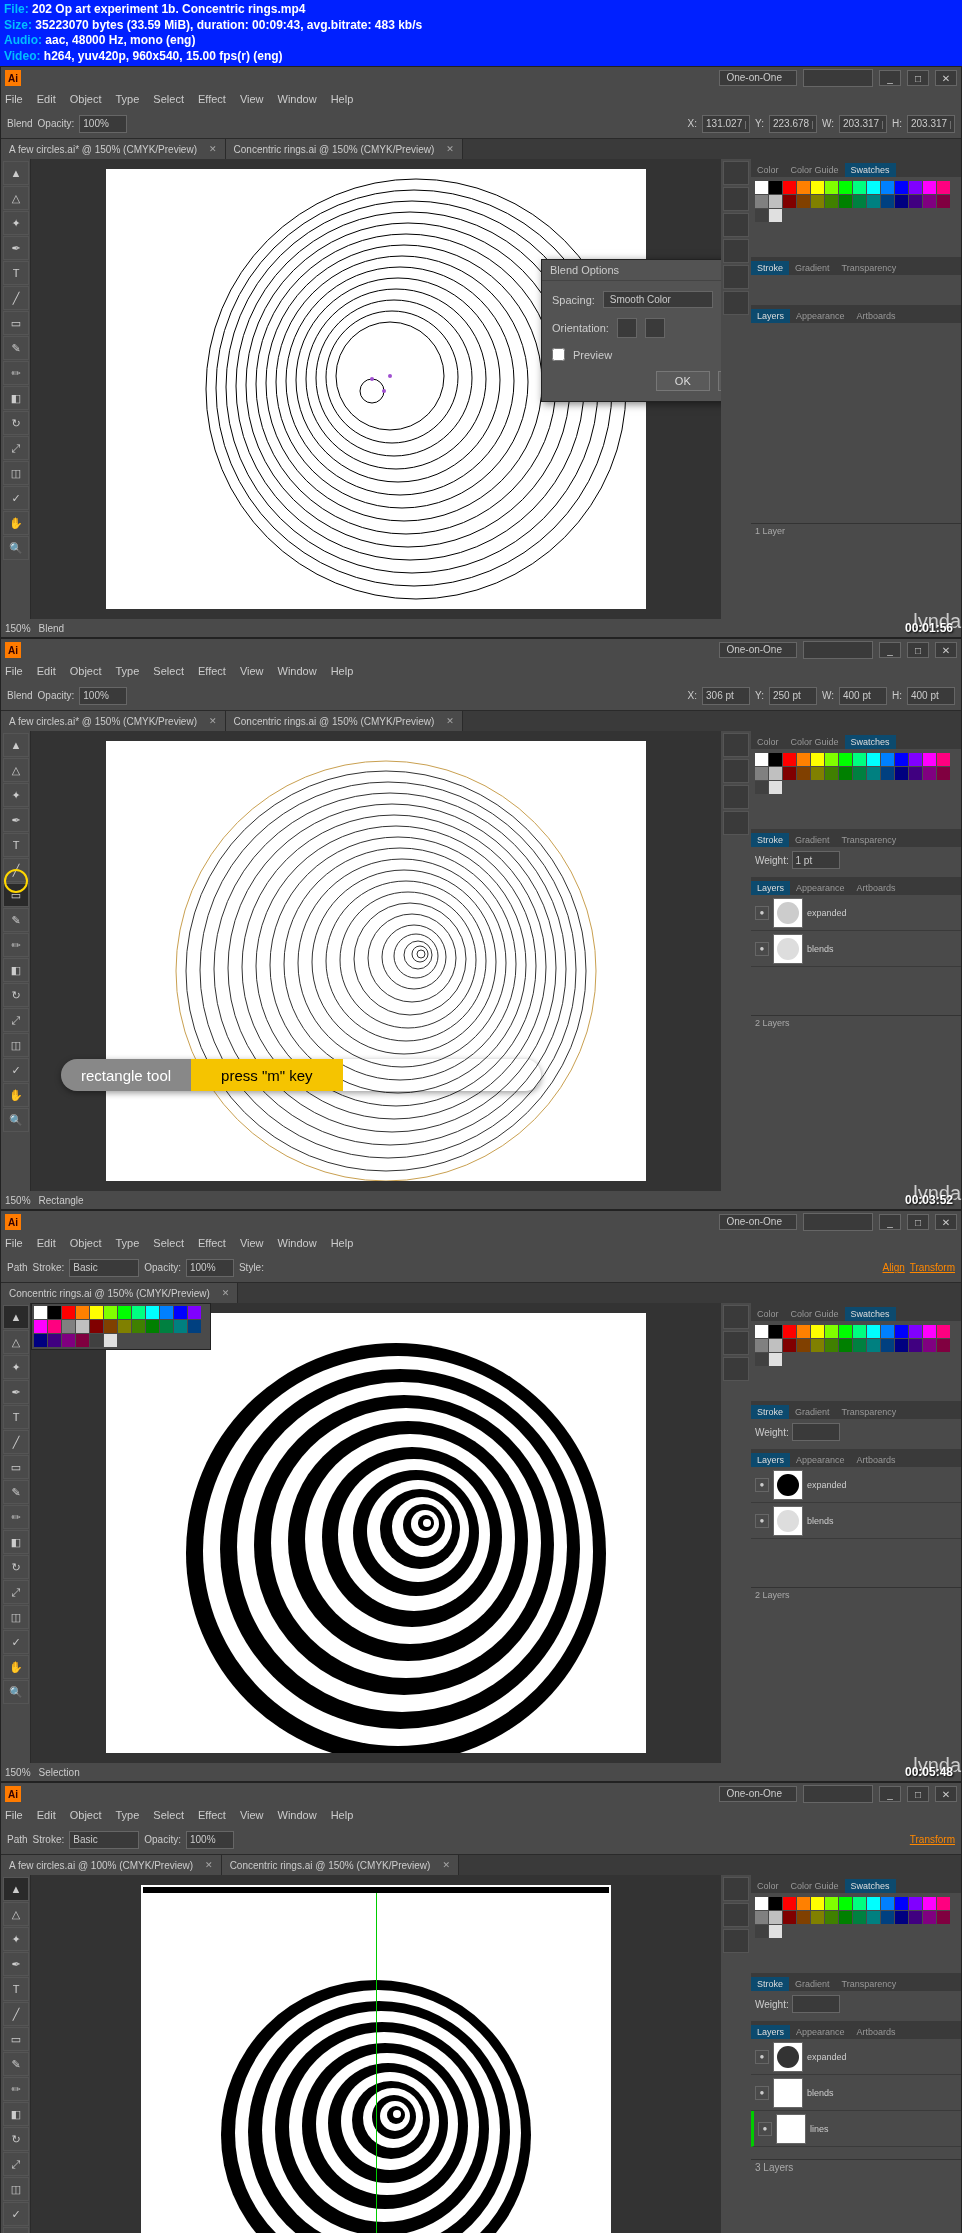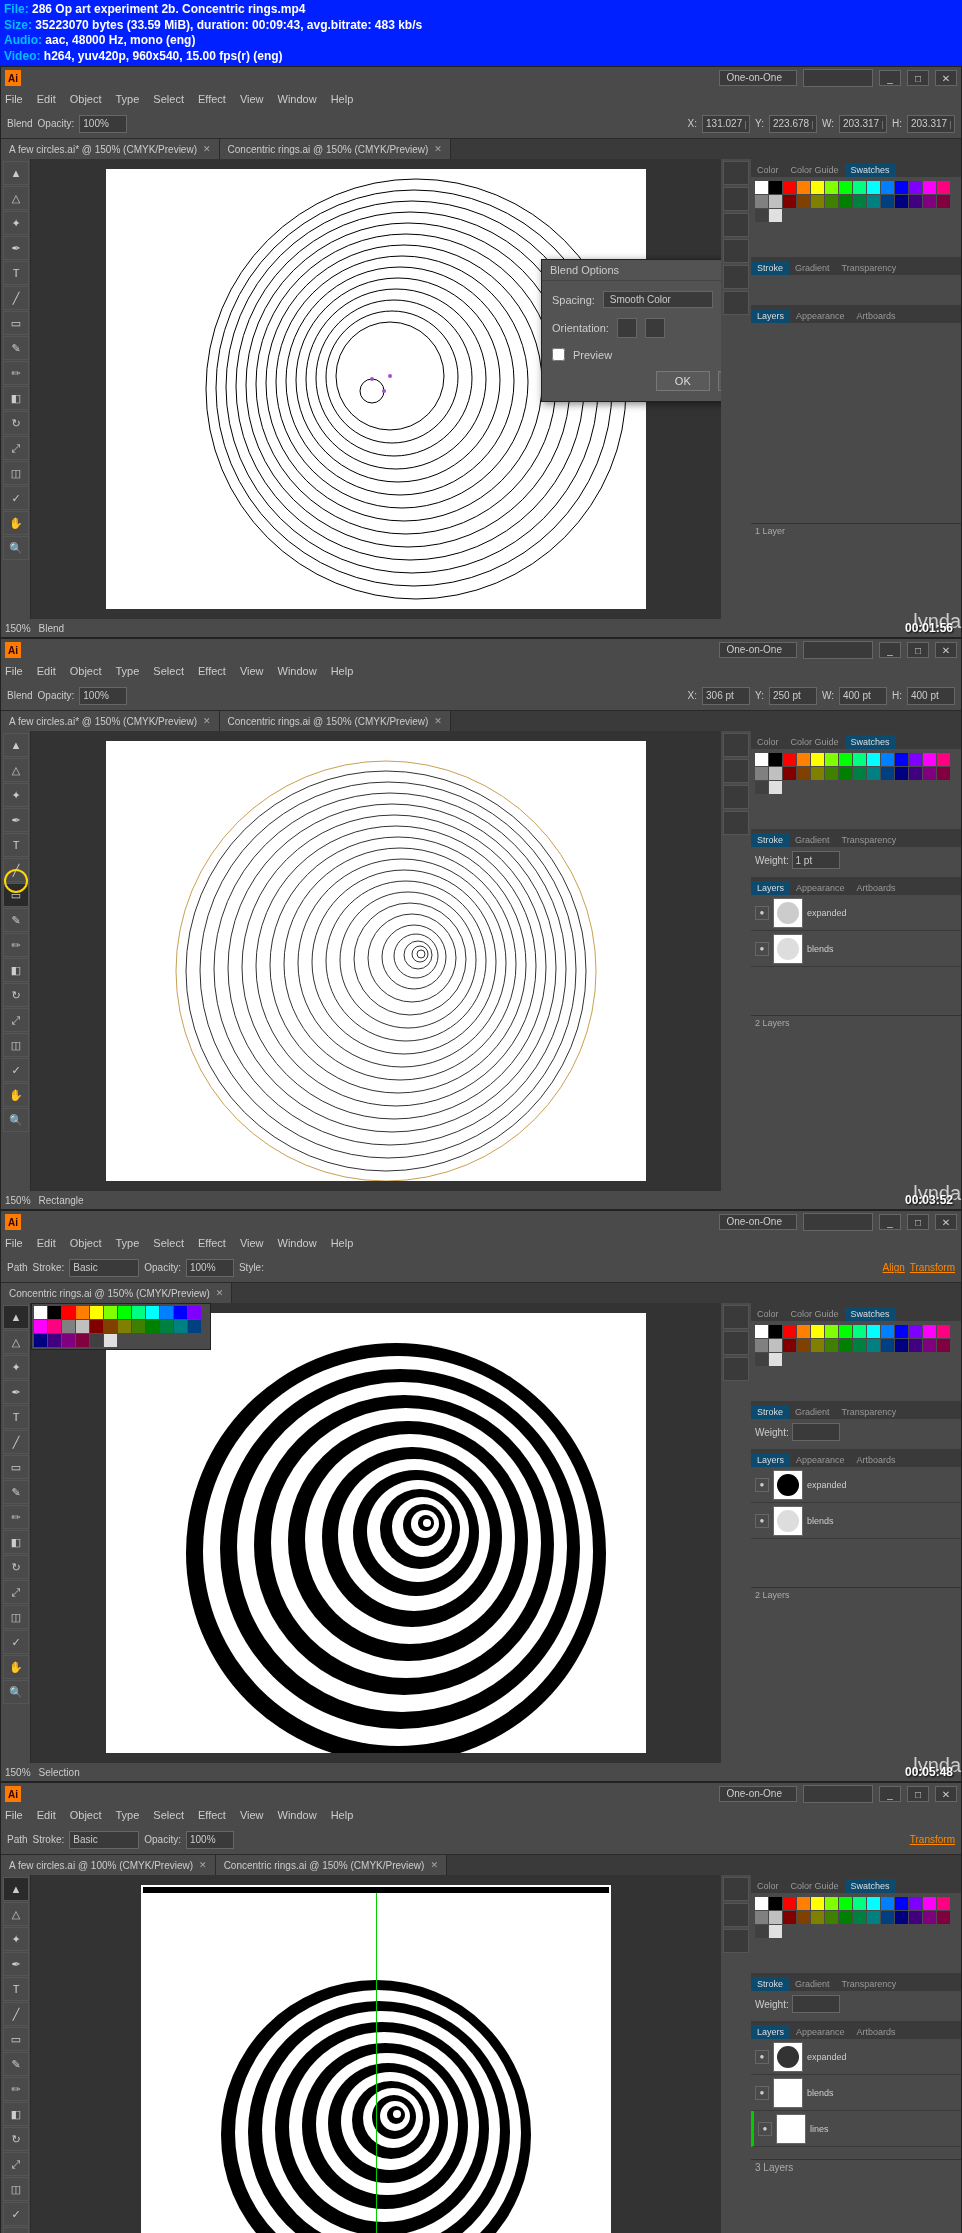--- a/index.html
+++ b/index.html
@@ -11,21 +11,21 @@
 .ai-logo{width:16px;height:16px;background:#ff7b00;color:#330000;font-weight:bold;font-size:10px;display:flex;align-items:center;justify-content:center;margin-right:6px}
 .title-bar-right{margin-left:auto;display:flex;gap:6px;align-items:center}
 .workspace-select{background:#3a3a3a;border:1px solid #666;color:#ccc;font-size:10px;padding:1px 14px 1px 6px;height:16px}
 .win-btn{width:22px;height:16px;background:#3a3a3a;border:1px solid #666;color:#ccc;font-size:10px;display:flex;align-items:center;justify-content:center}
 .menu-bar{background:#4a4a4a;height:20px;display:flex;align-items:center;padding:0 4px;color:#ccc;font-size:11px;gap:14px}
 .control-bar{background:#4a4a4a;height:30px;display:flex;align-items:center;padding:0 6px;color:#ccc;font-size:10px;gap:5px;border-bottom:1px solid #2a2a2a}
 .cb-label{font-size:10px}
 .cb-input{background:#3a3a3a;border:1px solid #666;color:#ccc;font-size:10px;padding:8px 3px;width:48px;height:16px}
 .cb-btn{width:20px;height:20px;background:#3a3a3a;border:1px solid #666}
 .doc-tabs{background:#3a3a3a;height:20px;display:flex;align-items:center;font-size:10px;color:#ccc}
-.doc-tab{padding:0 8px;height:20px;display:flex;align-items:center;gap:6px;background:#4a4a4a;border-right:1px solid #2a2a2a}
+.doc-tab{padding:0 8px;height:20px;display:flex;align-items:center;gap:12px;background:#4a4a4a;border-right:1px solid #2a2a2a}
 .doc-tab .x{font-size:9px;opacity:.7}
 .workspace{display:flex;height:460px}
 .toolbox{width:30px;background:#4a4a4a;display:flex;flex-direction:column;padding:2px;gap:1px;border-right:1px solid #2a2a2a}
 .tool{width:26px;height:24px;background:#4a4a4a;border:1px solid #555;display:flex;align-items:center;justify-content:center;color:#ccc;font-size:11px}
 .tool.active{background:#2a2a2a}
 .canvas-area{flex:1;background:#333;position:relative;display:flex;align-items:center;justify-content:center;overflow:hidden}
 .artboard{background:#fff;position:relative}
 .right-panels{width:210px;background:#4a4a4a;display:flex;flex-direction:column}
 .mini-panel-col{width:30px;background:#4a4a4a;display:flex;flex-direction:column;padding:2px;gap:2px}
 .mini-panel{width:26px;height:24px;background:#3a3a3a;border:1px solid #555}
@@ -55,21 +55,21 @@
 .tooltip-left{background:#888;color:#fff;padding:0 20px;height:100%;display:flex;align-items:center}
 .tooltip-right{background:#f5c400;color:#000;padding:0 30px;height:100%;display:flex;align-items:center}
 .rect-highlight{position:absolute;width:24px;height:24px;border:2px solid #ffd700;border-radius:50%;z-index:80}
 svg{display:block}
 .swatch-panel-float{position:absolute;background:#4a4a4a;border:1px solid #222;z-index:70;padding:2px}
 </style>
 </head>
 <body>
 
 <div class="blue-header">
-  <div><span>File:</span> <b>286 Op art experiment 2b. Concentric rings.mp4</b></div>
+  <div><span>File:</span> <b>202 Op art experiment 1b. Concentric rings.mp4</b></div>
   <div><span>Size:</span> <b>35223070 bytes (33.59 MiB), duration: 00:09:43, avg.bitrate: 483 kb/s</b></div>
   <div><span>Audio:</span> <b>aac, 48000 Hz, mono (eng)</b></div>
   <div><span>Video:</span> <b>h264, yuv420p, 960x540, 15.00 fps(r) (eng)</b></div>
 </div>
 
 <div class="ai-window">
   <div class="title-bar">
     <div class="ai-logo">Ai</div>
     <div class="title-bar-right">
       <div class="workspace-select">One-on-One</div>
@@ -343,20 +343,24 @@
             <circle cx="304" cy="218" r="56"></circle>
               <circle cx="306" cy="217" r="44"></circle>
               <circle cx="308" cy="216" r="32"></circle>
             <circle cx="310" cy="215" r="22"></circle>
               <circle cx="312" cy="214" r="14"></circle>
               <circle cx="314" cy="213" r="8"></circle>
             <circle cx="315" cy="213" r="4"></circle>
           </g>
         </svg>
       </div>
+      <div class="tooltip-bar" style="left:30px;bottom:100px;width:480px">
+        <div class="tooltip-left">rectangle tool</div>
+        <div class="tooltip-right">press "m" key</div>
+      </div>
     </div>
     <div class="mini-panel-col">
         <div class="mini-panel"></div>
         <div class="mini-panel"></div>
         <div class="mini-panel"></div>
         <div class="mini-panel"></div>
       </div>
     <div class="right-panels">
       <div class="panel-tabs">
           <div class="panel-tab">Color</div>

